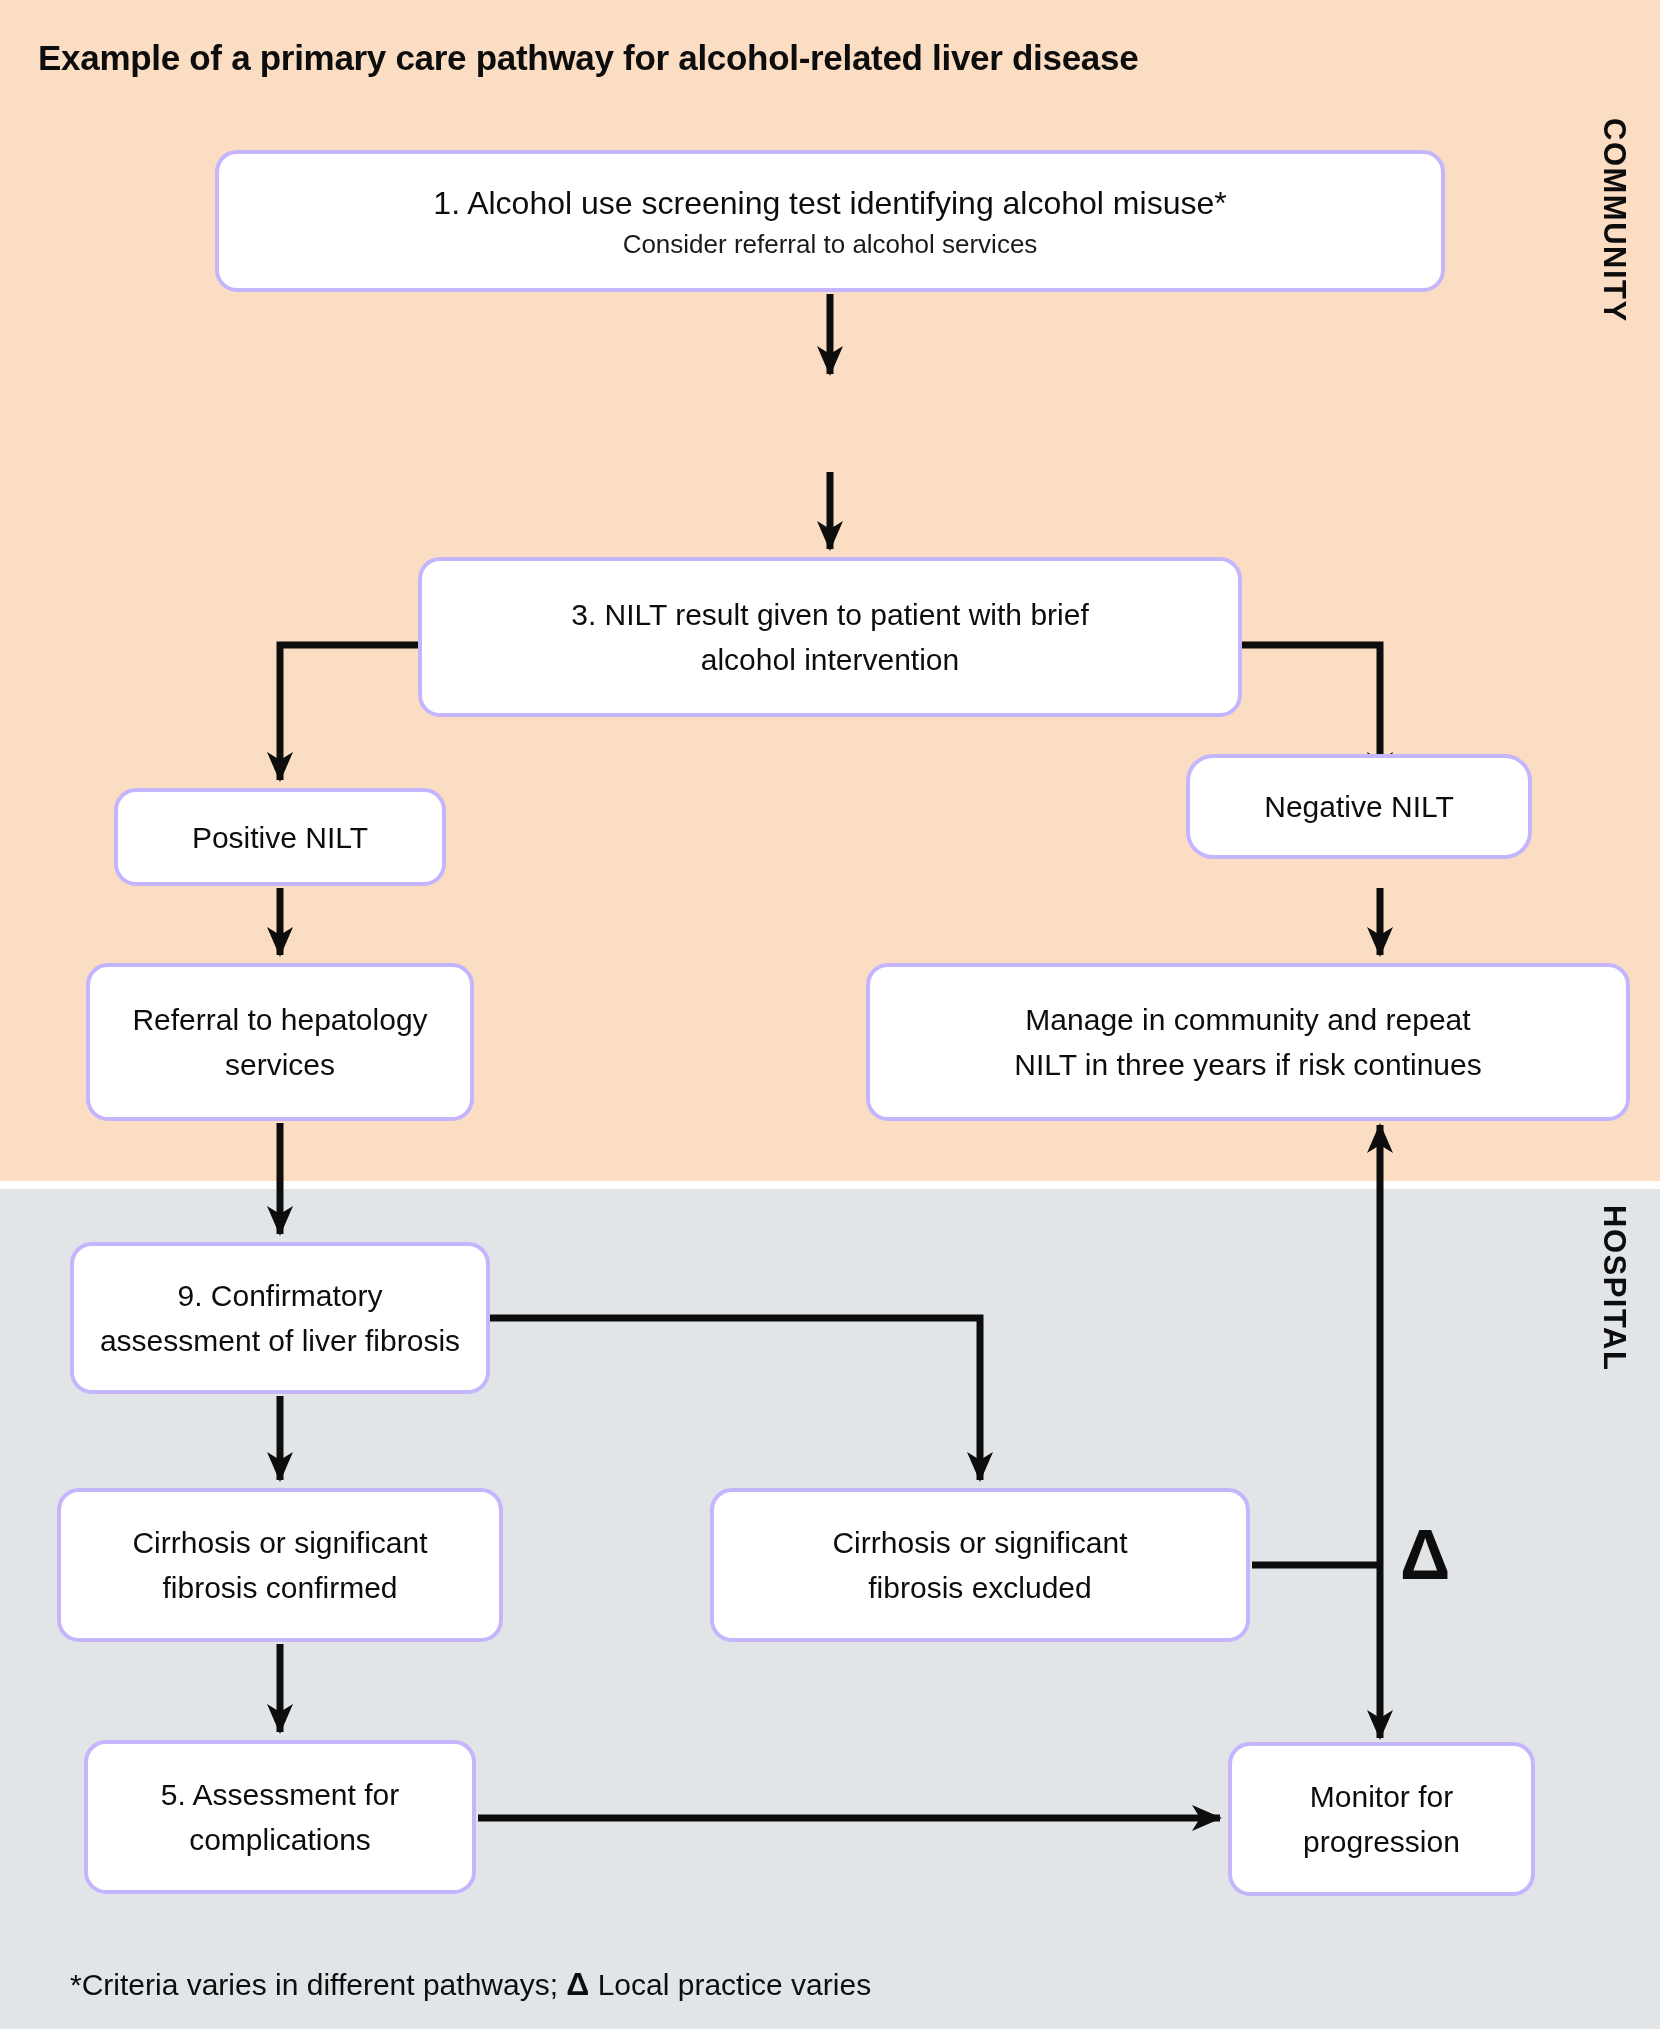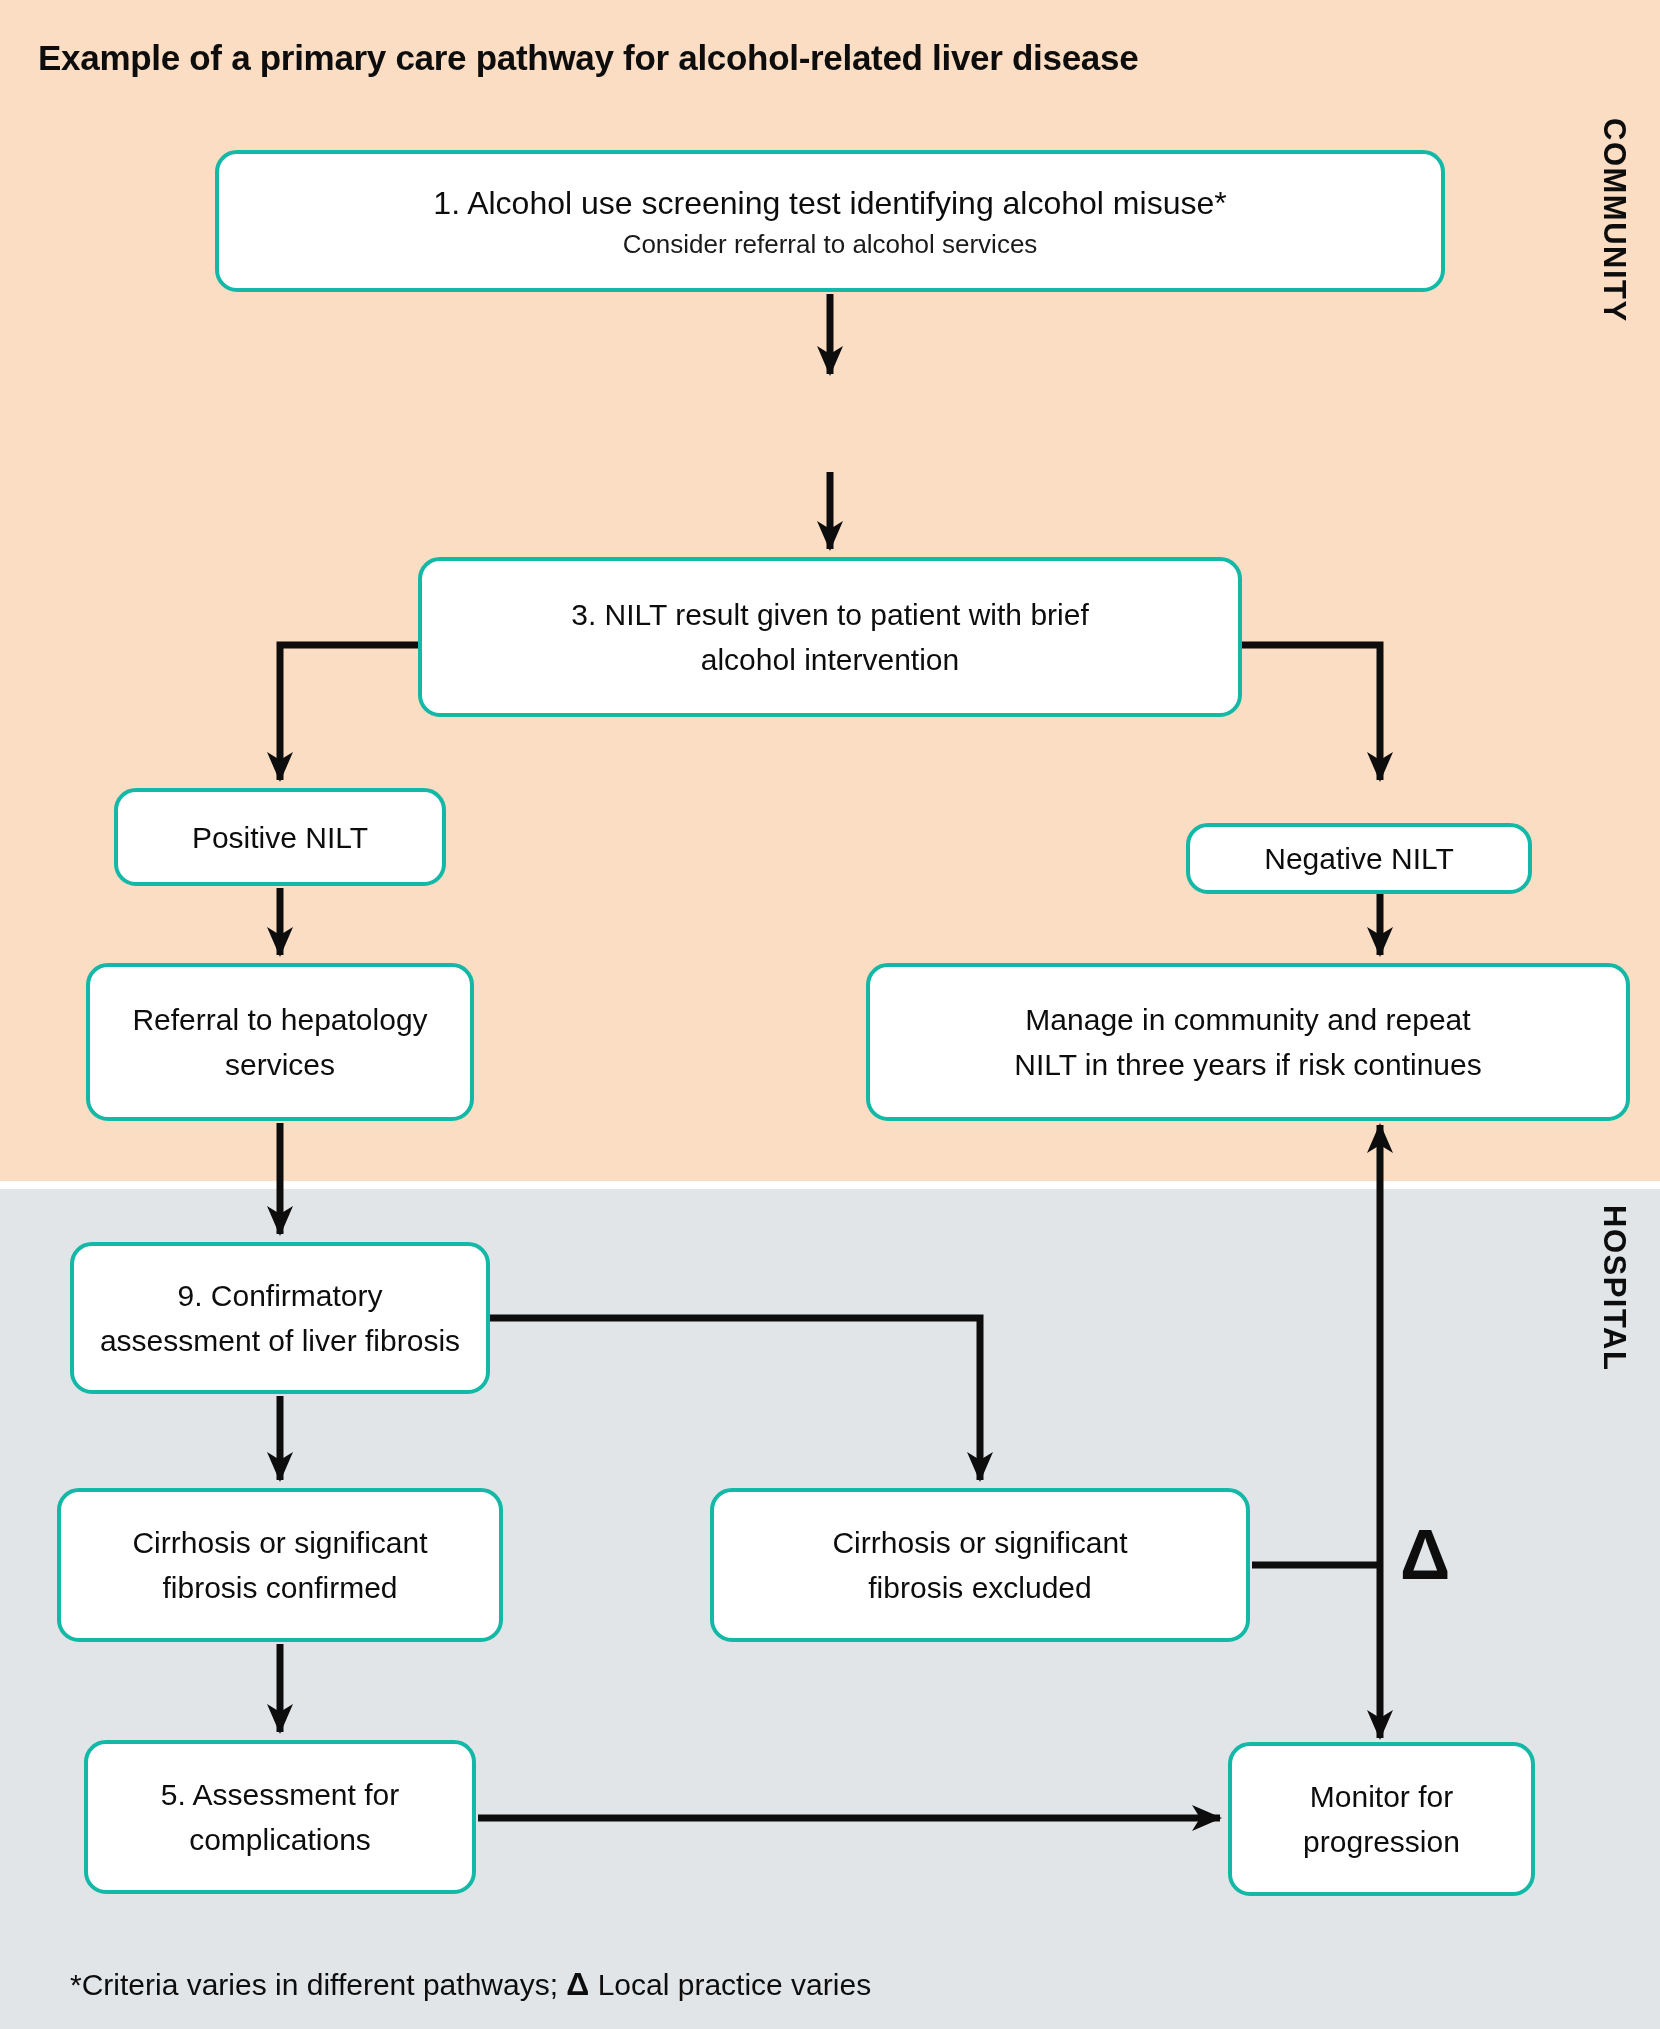--- a/index.html
+++ b/index.html
@@ -22,33 +22,33 @@
     font-size:31px; font-weight:700; letter-spacing:1.5px;
     text-align:left; white-space:nowrap;
   }
   .vlabel.community { top:118px; }
   .vlabel.hospital  { top:1205px; }
 
   svg.connectors { position:absolute; left:0; top:0; }
 
   .node {
     position:absolute; box-sizing:border-box;
-    background:#ffffff; border:4px solid #14b8a6; border-radius:22px;
+    background:#ffffff; border:4px solid #c4b5fd; border-radius:22px;
     display:flex; flex-direction:column; align-items:center; justify-content:center;
     text-align:center; font-size:30px; line-height:1.5;
     white-space:pre-line; padding:6px 12px;
   }
   .node .node-note { font-size:26px; line-height:1.35; color:#1a1a1a; }
 
   #n-step1    { left:215px;  top:150px;  width:1230px; height:142px; }
   #n-step1 .node-label { font-size:32px; }
   #n-step2    { left:415px;  top:382px;  width:830px;  height:88px;  }
   #n-step3    { left:418px;  top:557px;  width:824px;  height:160px; }
   #n-positive { left:114px;  top:788px;  width:332px;  height:98px;  }
-  #n-negative { left:1186px; top:823px;  width:346px;  height:71px;  }
+  #n-negative { left:1186px; top:754px;  width:346px;  height:105px;border-radius:27px;  }
   #n-referral { left:86px;   top:963px;  width:388px;  height:158px; }
   #n-manage   { left:866px;  top:963px;  width:764px;  height:158px; }
   #n-step4    { left:70px;   top:1242px; width:420px;  height:152px; }
   #n-confirmed{ left:57px;   top:1488px; width:446px;  height:154px; }
   #n-excluded { left:710px;  top:1488px; width:540px;  height:154px; }
   #n-step5    { left:84px;   top:1740px; width:392px;  height:154px; }
   #n-monitor  { left:1228px; top:1742px; width:307px;  height:154px; }
 
   .delta-big {
     position:absolute; left:1400px; top:1520px;

